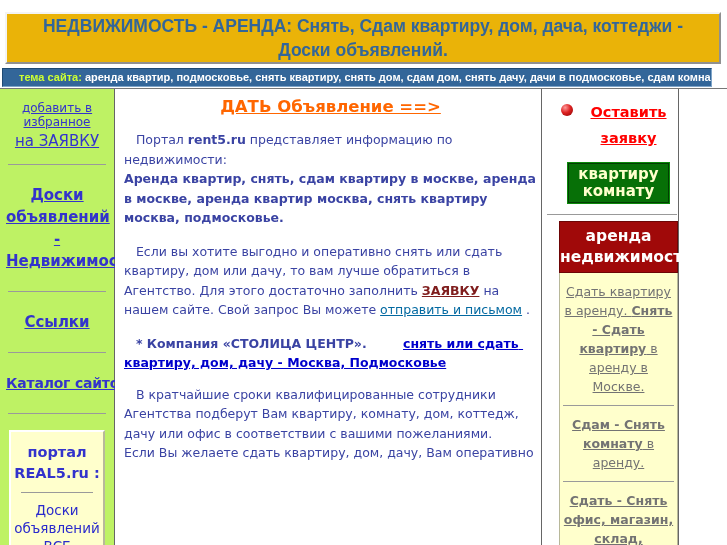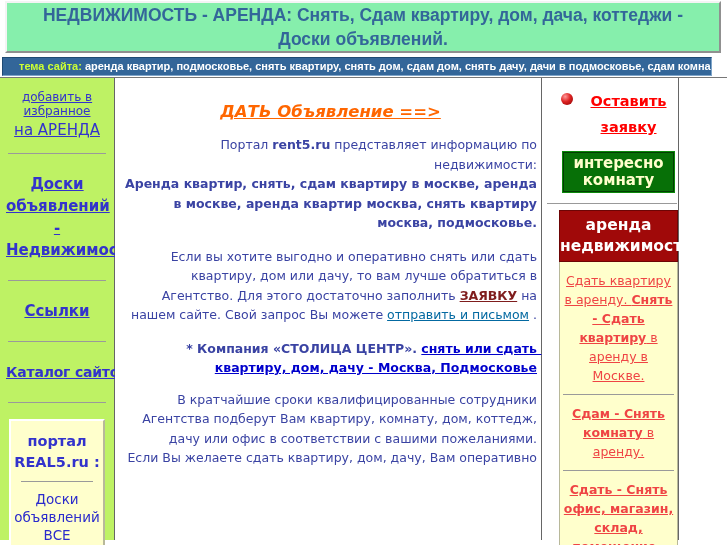--- a/index.html
+++ b/index.html
@@ -1,19 +1,19 @@
 <!DOCTYPE html>
 <html><head>
 <meta charset="utf-8">
 <style>
   html,body{margin:0;padding:0;background:#ffffff;}
   .page{position:relative;width:727px;height:545px;overflow:hidden;background:#fff;
         font-family:"DejaVu Sans",sans-serif;}
   
-  .site-header{margin:1px 6px 0 5px;height:48px;background:#86efac;
+  .site-header{margin:12px 6px 0 5px;height:48px;background:#eab308;
      border:2px solid;border-color:#f4f4f4 #909090 #909090 #f4f4f4;
      display:flex;align-items:center;justify-content:center;text-align:center;
      font-family:"Liberation Sans",sans-serif;font-weight:bold;font-size:17.5px;
      line-height:24px;color:#336699;padding:0 26px;}
   
   .theme-bar{margin:4px 15px 0 2px;height:17px;background:#336699;
      border:1px solid;border-color:#1f4a73 #7fa5c9 #7fa5c9 #1f4a73;
      font-family:"Liberation Sans",sans-serif;font-weight:bold;font-size:11px;
      line-height:17px;color:#ffffff;padding-left:16px;white-space:nowrap;overflow:hidden;}
   .theme-label{color:#ccff33;}
@@ -34,67 +34,67 @@
   .lnk-home{font-size:15px;margin:2px 0 6px 0;}
   .lnk-big{font-size:15px;font-weight:bold;line-height:22px;margin:11px 6px;}
   .lnk-catalog{font-size:14px;white-space:nowrap;letter-spacing:-0.2px;}
   .col-left hr,.portal-box hr{border:0;border-top:1px solid #9a9a9a;margin:8px 8px;}
   .portal-box{margin:8px 9px 0 9px;background:#ffffcc;flex:1;
      border:2px solid;border-color:#ffffff #b8b89a #b8b89a #ffffff;
      padding:10px 2px 4px 2px;}
   .portal-title{color:#3333cc;font-weight:bold;font-size:14.5px;line-height:21px;white-space:pre-line;}
   .plink{display:block;color:#2a2acc;font-size:13.5px;line-height:18px;cursor:pointer;}
   
-  .give-ad{text-align:center;margin:18px 0 0 0;font-size:16.5px;font-style:italic;}
+  .give-ad{text-align:center;margin:2px 0 0 0;font-size:16.5px;}
   .col-main p{margin:14px 0 0 0;color:#3a43a3;font-size:12.5px;line-height:19.5px;
-     white-space:pre-wrap;text-align:right;}
+     white-space:pre-wrap;}
   .col-main .p4{margin-top:12px;}
   .b{font-weight:bold;}
   .link-orange{color:#ff6600;font-weight:bold;text-decoration:underline;cursor:pointer;}
   .link-red-b{color:#7f1d1d;font-weight:bold;text-decoration:underline;cursor:pointer;}
   .link-red{color:#0369a1;text-decoration:underline;cursor:pointer;}
-  .link-blue-b{color:#0000cc;font-weight:bold;text-decoration:underline;cursor:pointer;}
+  .link-blue-b{color:#0000cc;font-weight:bold;text-decoration:underline;cursor:pointer;margin-left:32px;}
   
   .request-row{display:flex;align-items:flex-start;margin-top:4px;}
   .ball{width:12px;height:12px;border-radius:50%;margin:5px 6px 0 2px;flex:none;
      background:radial-gradient(circle at 35% 30%,#ff9999 0%,#dd2222 45%,#880000 100%);}
   .request-link{display:block;flex:1;text-align:center;color:#ff0000;font-weight:bold;
      font-size:14.5px;line-height:26px;text-decoration:underline;cursor:pointer;}
   .green-btn{margin:12px auto 0 auto;background:#077007;color:#ffffcc;
      border:1px solid #033d03;outline:1px solid #0a8a0a;
      font-weight:bold;font-size:15px;line-height:17px;text-align:center;
      padding:2px 9px;white-space:pre-line;cursor:pointer;width:fit-content;}
   .rhr{border:0;border-top:1px solid #999;margin:11px 1px 0 -12px;}
   .red-box{margin-top:6px;width:119px;box-sizing:border-box;background:#a00909;
      border:1px solid #6d0505;color:#ffffff;font-weight:bold;font-size:15.5px;
      line-height:21px;text-align:center;padding:4px 0;}
   .yellow-col{width:119px;box-sizing:border-box;background:#ffffcc;flex:1;
      border:1px solid #b8b89a;border-top:0;text-align:center;padding:2px 1px 0 1px;}
   .ygroup{padding:7px 1px;font-size:12.5px;line-height:19px;}
-  .ylink{color:#ef4444;text-decoration:underline;cursor:pointer;}
+  .ylink{color:#737373;text-decoration:underline;cursor:pointer;}
   .yellow-col hr{border:0;border-top:1px solid #9a9a9a;margin:2px 2px;}
 </style>
 </head>
 <body>
 
 <div class="page">
 
   <div class="site-header">
     <span>НЕДВИЖИМОСТЬ - АРЕНДА: Снять, Сдам квартиру, дом, дача, коттеджи - Доски объявлений.</span>
   </div>
 
   <div class="theme-bar">
     <span class="theme-label">тема сайта:</span><span> аренда квартир, подмосковье, снять квартиру, снять дом, сдам дом, снять дачу, дачи в подмосковье, сдам комнату.</span>
   </div>
 
   <div class="columns">
 
     <div class="col-left">
       <a class="lnk lnk-small">добавить в избранное</a>
-      <a class="lnk lnk-home">на АРЕНДА</a>
+      <a class="lnk lnk-home">на ЗАЯВКУ</a>
       <hr>
       <a class="lnk lnk-big">Доски объявлений - Недвижимость</a>
       <hr>
       <a class="lnk lnk-big">Ссылки</a>
       <hr>
       <a class="lnk lnk-big lnk-catalog">Каталог сайтов.</a>
       <hr>
       <div class="portal-box">
         <div class="portal-title">портал
 REAL5.ru :</div>
@@ -116,21 +116,21 @@
       <p><span>   </span><span class="b">* Компания «СТОЛИЦА ЦЕНТР». </span><a class="link-blue-b">снять или сдать квартиру, дом, дачу - Москва, Подмосковье</a></p>
       <p class="p4"><span>   В кратчайшие сроки квалифицированные сотрудники Агентства подберут Вам квартиру, комнату, дом, коттедж, дачу или офис в соответствии с вашими пожеланиями.
 Если Вы желаете сдать квартиру, дом, дачу, Вам оперативно</span></p>
     </div>
 
     <div class="col-right">
       <div class="request-row">
         <span class="ball"></span>
         <a class="request-link">Оставить заявку</a>
       </div>
-      <div class="green-btn">интересно
+      <div class="green-btn">квартиру
 комнату</div>
       <hr class="rhr">
       <div class="red-box">аренда недвижимости</div>
       <div class="yellow-col">
         <div class="ygroup"><a class="ylink">Сдать квартиру в аренду. </a><a class="ylink b">Снять - Сдать квартиру</a><a class="ylink"> в аренду в Москве.</a></div>
         <hr>
         <div class="ygroup"><a class="ylink b">Сдам - Снять комнату</a><a class="ylink"> в аренду.</a></div>
         <hr>
         <div class="ygroup"><a class="ylink b">Сдать - Снять офис, магазин, склад, помещение</a><a class="ylink"> - аренда коммерческой недвижимости.</a></div>
 

